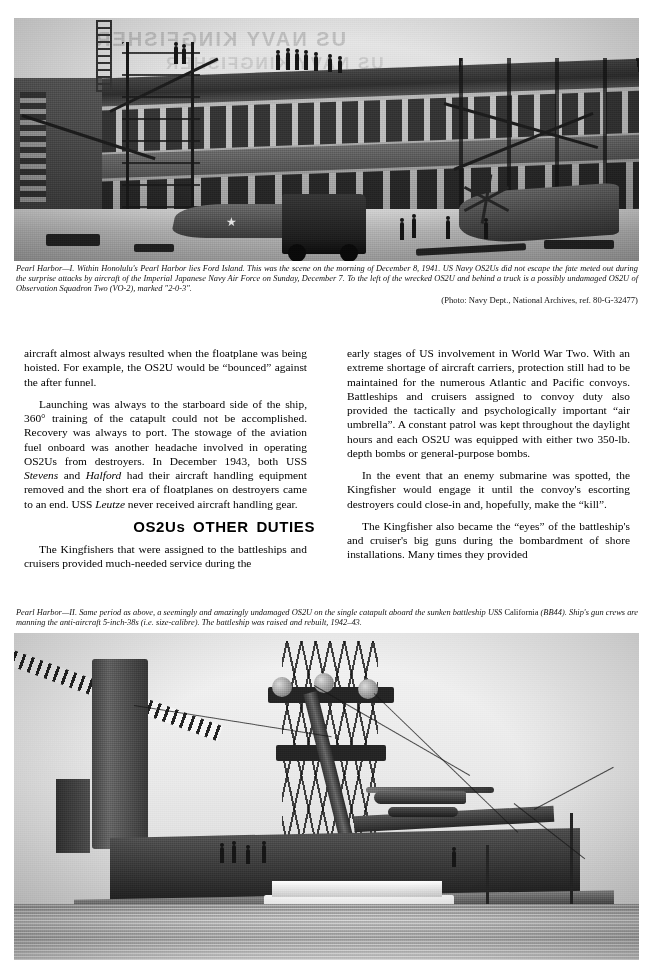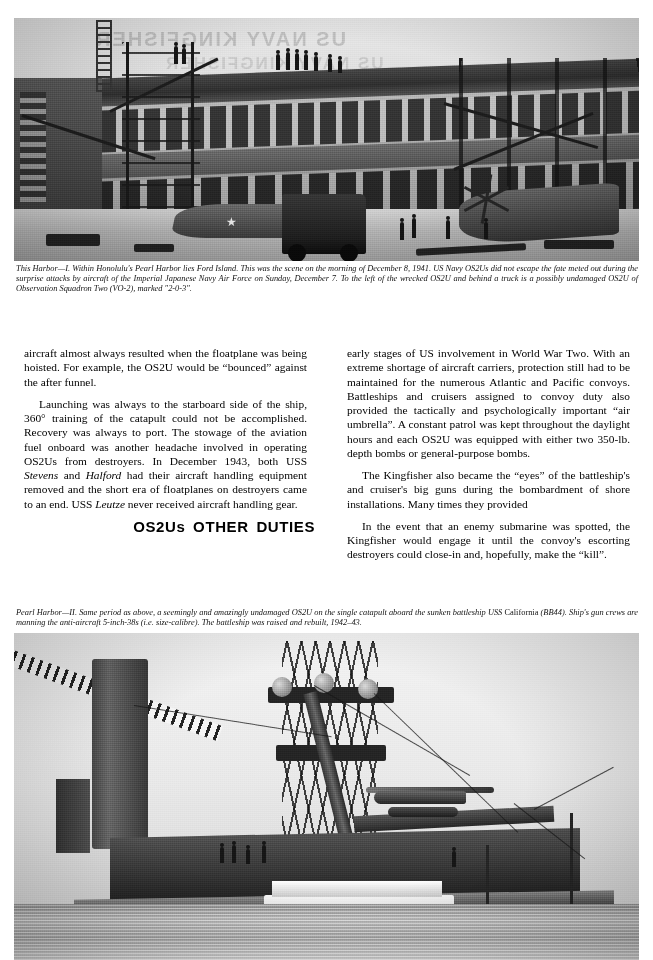--- a/index.html
+++ b/index.html
@@ -426,45 +426,49 @@
     <div class="debris" style="left:120px; top:226px; width:40px; height:8px;"></div>
     <div class="debris" style="left:32px; top:216px; width:54px; height:12px;"></div>
     <div class="debris" style="left:402px; top:228px; width:110px; height:7px; transform:rotate(-3deg);"></div>
     <div class="debris" style="left:530px; top:222px; width:70px; height:9px;"></div>
 
     <div class="grain"></div>
     <div class="vignette"></div>
   </div>
 
   <div class="caption" id="caption-top">
-    <span>This Harbor—I.</span>
+    <span>Pearl Harbor—I.</span>
     <span>Within Honolulu's Pearl Harbor lies Ford Island. This was the scene on the morning of December 8, 1941. US Navy OS2Us did not escape the fate meted out during the surprise attacks by aircraft of the Imperial Japanese Navy Air Force on Sunday, December 7. To the left of the wrecked OS2U and behind a truck is a possibly undamaged OS2U of Observation Squadron Two (VO-2), marked "2-0-3".</span>
+    <span class="credit roman">(Photo: Navy Dept., National Archives, ref. 80-G-32477)</span>
   </div>
 
   <div class="columns">
 
     <div class="col">
       <p>
         <span>aircraft almost always resulted when the floatplane was being hoisted. For example, the OS2U would be “bounced” against the after funnel.</span>
       </p>
       <p class="indent">
         <span>Launching was always to the starboard side of the ship, 360° training of the catapult could not be accomplished. Recovery was always to port. The stowage of the aviation fuel onboard was another headache involved in operating OS2Us from destroyers. In December 1943, both USS </span><i>Stevens</i><span> and </span><i>Halford</i><span> had their aircraft handling equipment removed and the short era of floatplanes on destroyers came to an end. USS </span><i>Leutze</i><span> never received aircraft handling gear.</span>
       </p>
       <h2 class="section-head">OS2Us OTHER DUTIES</h2>
+      <p class="indent">
+        <span>The Kingfishers that were assigned to the battleships and cruisers provided much-needed service during the</span>
+      </p>
     </div>
 
     <div class="col">
       <p>
         <span>early stages of US involvement in World War Two. With an extreme shortage of aircraft carriers, protection still had to be maintained for the numerous Atlantic and Pacific convoys. Battleships and cruisers assigned to convoy duty also provided the tactically and psychologically important “air umbrella”. A constant patrol was kept throughout the daylight hours and each OS2U was equipped with either two 350-lb. depth bombs or general-purpose bombs.</span>
       </p>
       <p class="indent">
-        <span>The Kingfisher also became the “eyes” of the battleship's and cruiser's big guns during the bombardment of shore installations. Many times they provided</span>
+        <span>In the event that an enemy submarine was spotted, the Kingfisher would engage it until the convoy's escorting destroyers could close-in and, hopefully, make the “kill”.</span>
       </p>
       <p class="indent">
-        <span>In the event that an enemy submarine was spotted, the Kingfisher would engage it until the convoy's escorting destroyers could close-in and, hopefully, make the “kill”.</span>
+        <span>The Kingfisher also became the “eyes” of the battleship's and cruiser's big guns during the bombardment of shore installations. Many times they provided</span>
       </p>
     </div>
 
   </div>
 
   <div class="caption" id="caption-bottom">
     <span>Pearl Harbor—II.</span>
     <span>Same period as above, a seemingly and amazingly undamaged OS2U on the single catapult aboard the sunken battleship USS</span>
     <span class="roman">California</span>
     <span>(BB44). Ship's gun crews are manning the anti-aircraft 5-inch-38s (i.e. size-calibre). The battleship was raised and rebuilt, 1942–43.</span>

